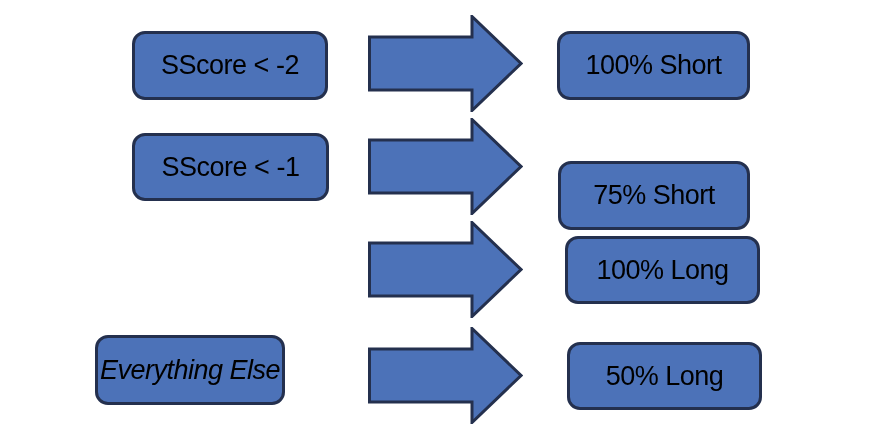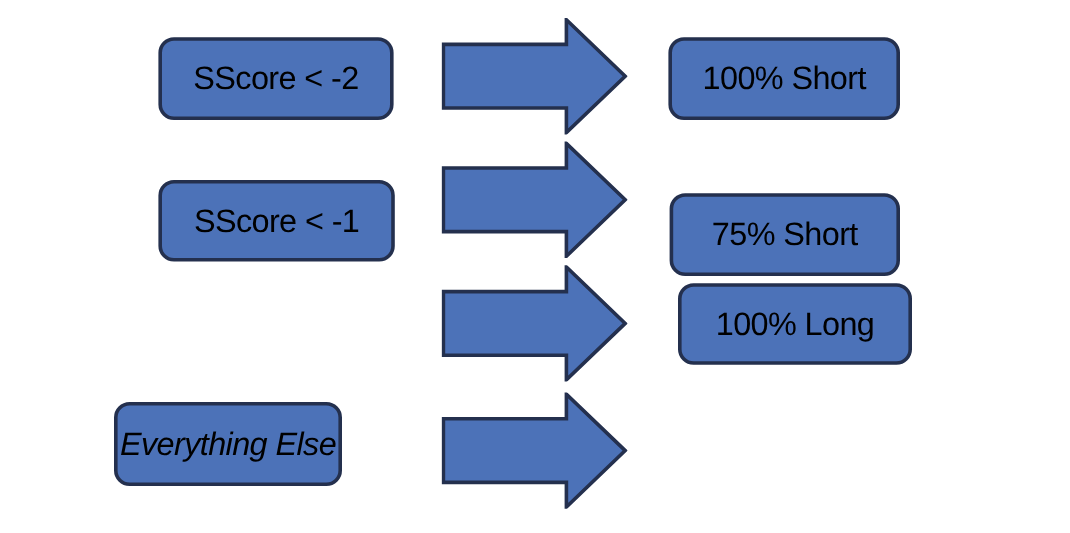--- a/index.html
+++ b/index.html
@@ -44,21 +44,21 @@
     fill: var(--shape-fill);
     stroke: var(--shape-border);
     stroke-width: 3;
     stroke-linejoin: miter;
   }
   
   .cond-1 { left: 132px; top: 31px;  width: 196px; height: 69px; }
   .arr-1  { top: 15px; }
   .out-1  { left: 557px; top: 31px;  width: 193px; height: 69px; }
   
-  .cond-2 { left: 132px; top: 133px; width: 197px; height: 68px; margin-top: 17px; }
+  .cond-2 { left: 132px; top: 133px; width: 197px; height: 68px; }
   .arr-2  { top: 118px; }
   .out-2  { left: 558px; top: 134px; width: 192px; height: 69px; margin-top: 27px; }
   
   .cond-3 { left: 132px; top: 237px; width: 198px; height: 68px; }
   .arr-3  { top: 221px; }
   .out-3  { left: 565px; top: 236px; width: 195px; height: 68px; }
   
   .cond-4 { left: 95px;  top: 335px; width: 190px; height: 70px; font-style: italic; }
   .arr-4  { top: 327px; }
   .out-4  { left: 567px; top: 342px; width: 195px; height: 68px; }
@@ -82,14 +82,15 @@
 
   <svg class="arrow arr-3" viewBox="0 0 155 97">
     <polygon points="1.5,22 104,22 104,1.5 153,48.5 104,95.5 104,75 1.5,75"></polygon>
   </svg>
   <div class="shape-box out-3">100% Long</div>
 
   <div class="shape-box cond-4">Everything Else</div>
   <svg class="arrow arr-4" viewBox="0 0 155 97">
     <polygon points="1.5,22 104,22 104,1.5 153,48.5 104,95.5 104,75 1.5,75"></polygon>
   </svg>
+  <div class="shape-box out-4">50% Long</div>
 
 </div>
 
 </body></html>

